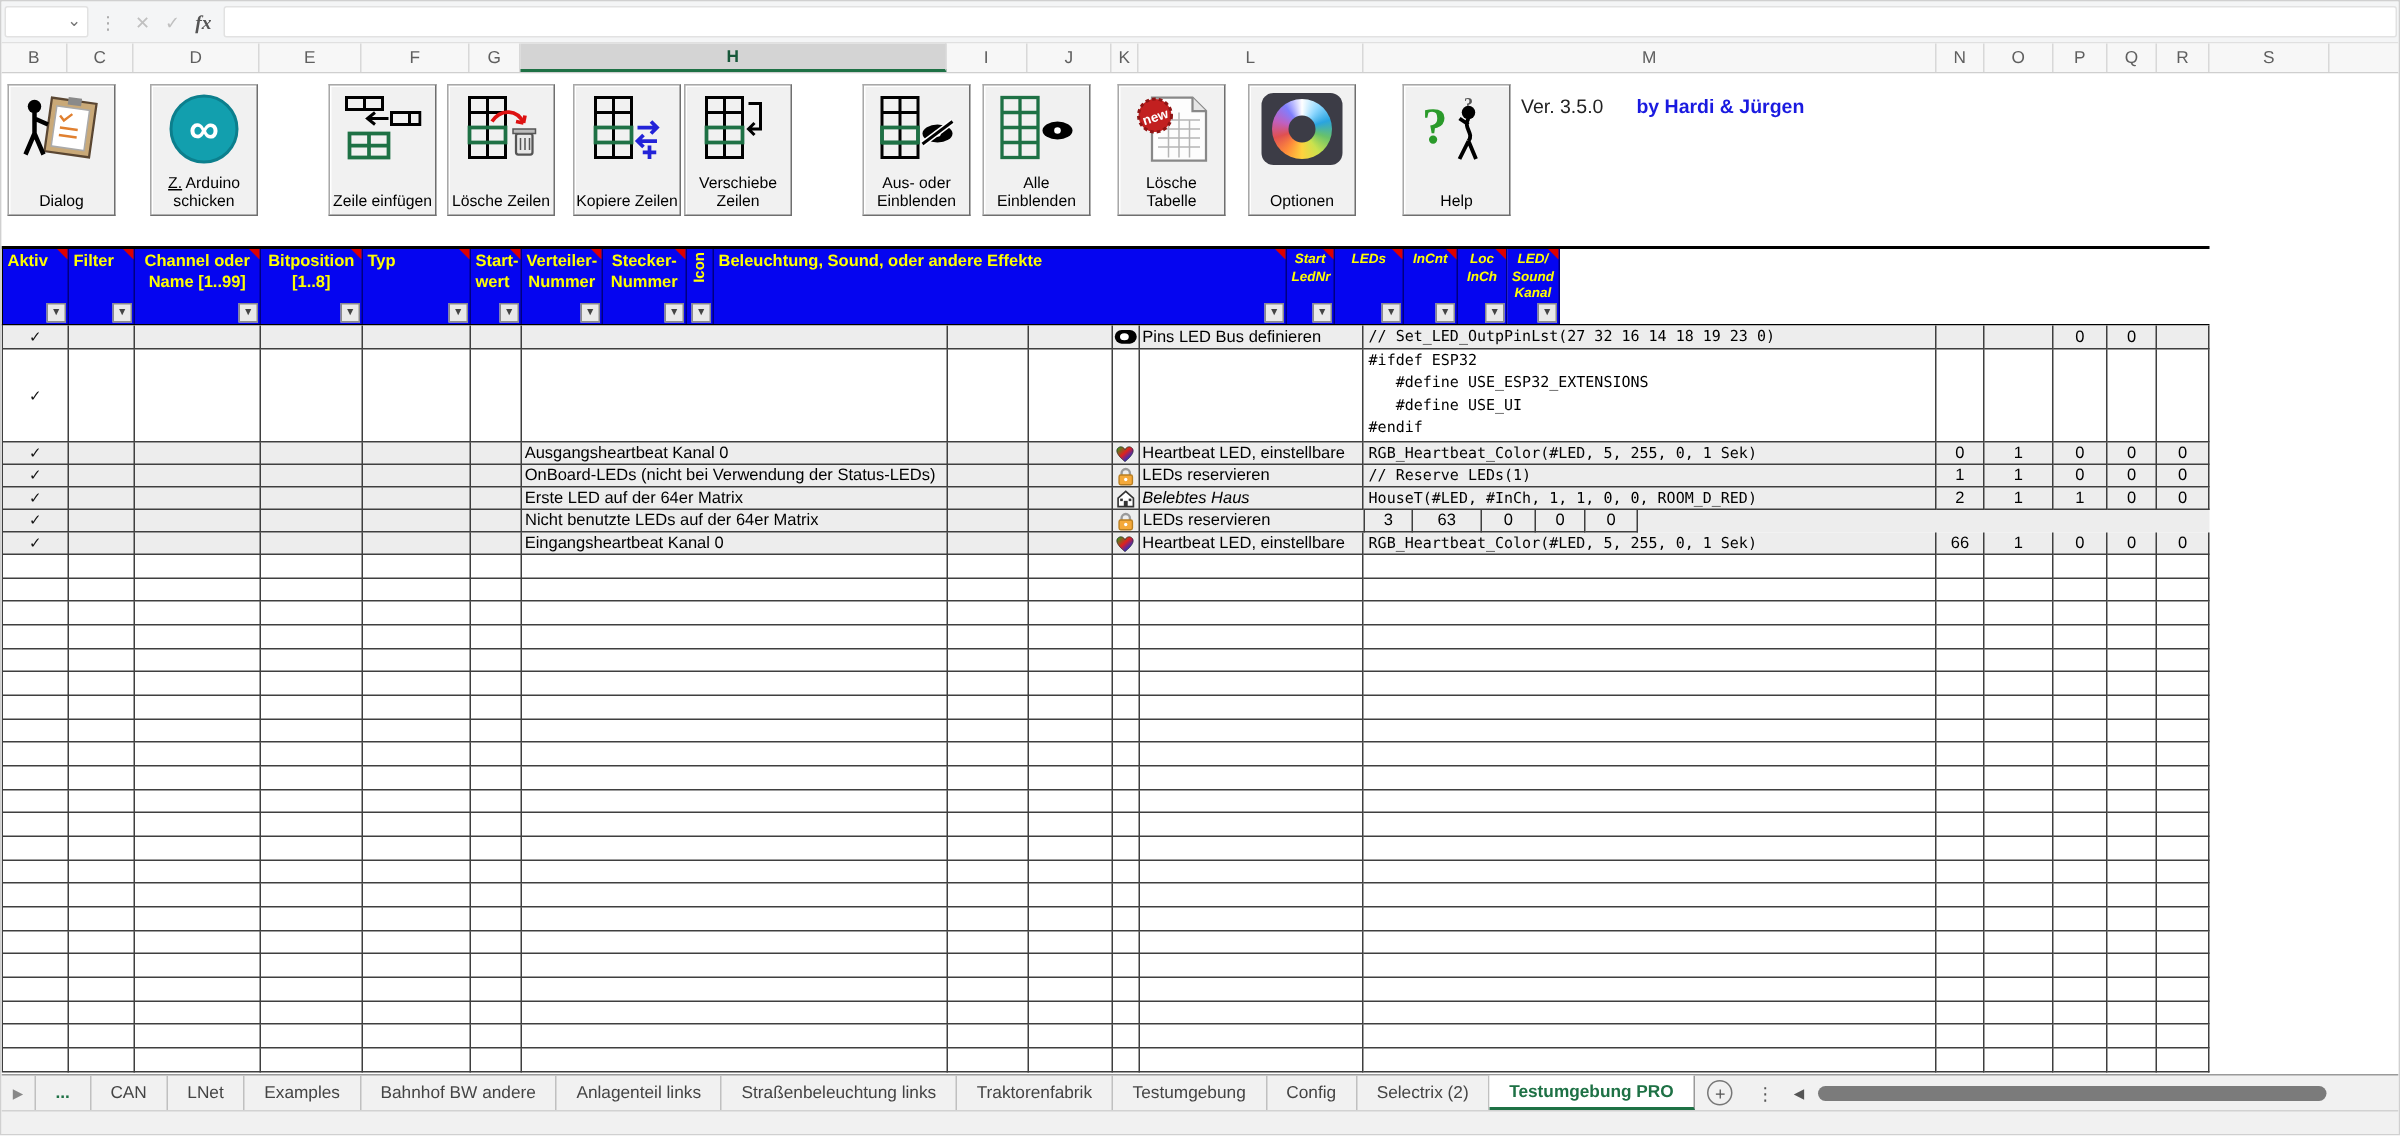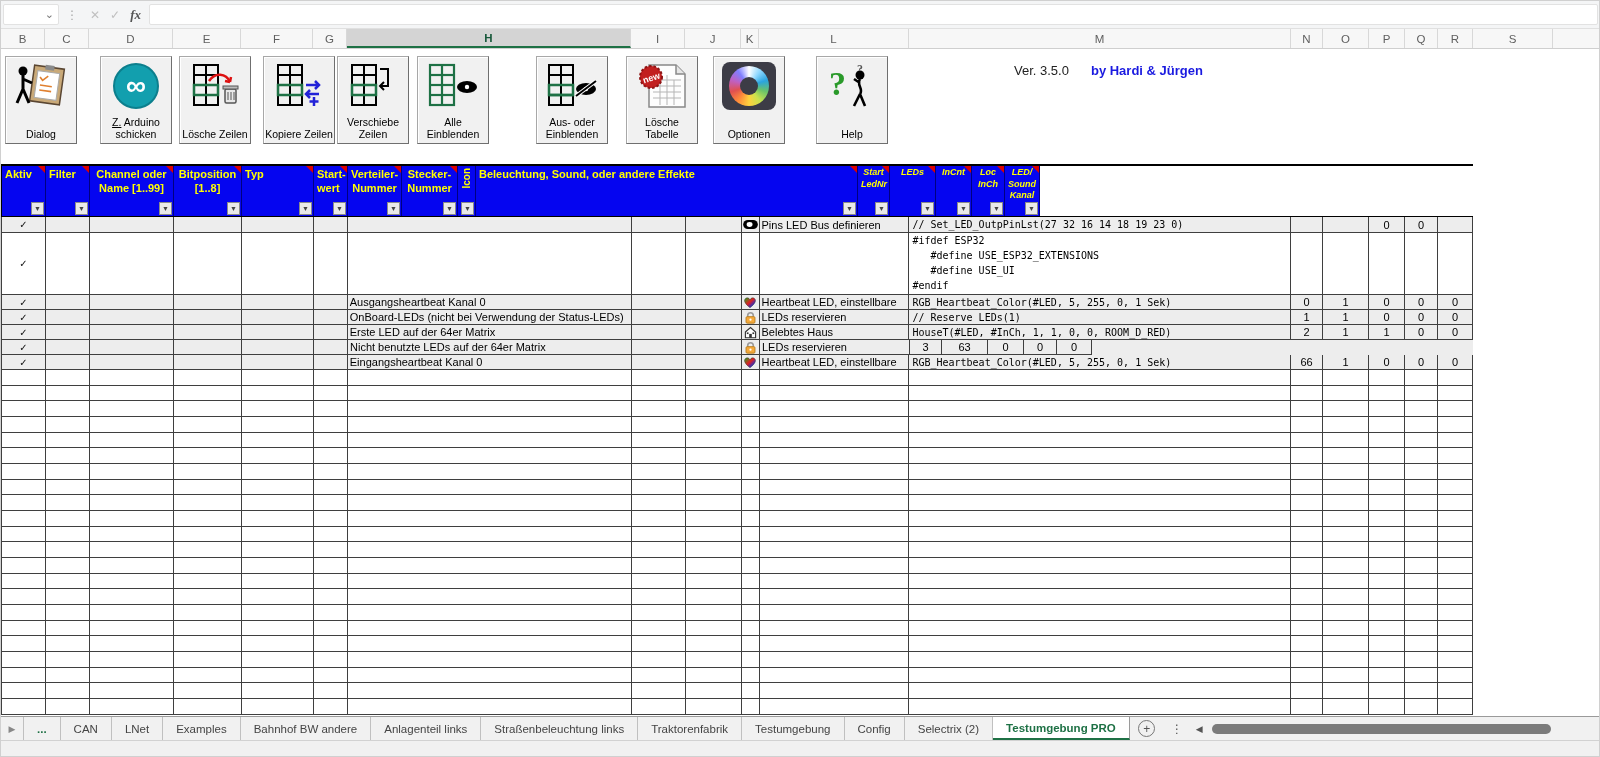--- a/index.html
+++ b/index.html
@@ -150,20 +150,39 @@
               <path d="M9 13 L9 27 M9 17 L18 21 M9 27 L3 41 M9 27 L15 41" stroke="#000" stroke-width="3" fill="none"></path>
             </svg>
           </span>
           <span class="tb-lbl">Dialog</span>
         </button>
         <button class="tb-btn arduino-icon" style="margin-left: 23px;">
           <span class="tb-ico">
             <div class="ard-circle">∞</div>
           </span>
           <span class="tb-lbl">Z. Arduino schicken</span>
+        </button>
+        <button class="tb-btn insert-row-icon" style="margin-left: 47px;">
+          <span class="tb-ico">
+            <svg width="52" height="46" viewBox="0 0 52 46">
+              <g stroke="#000" stroke-width="2" fill="none">
+                <rect x="2" y="2" width="12" height="8"></rect>
+                <rect x="14" y="2" width="12" height="8"></rect>
+                <rect x="32" y="12" width="12" height="8"></rect>
+                <rect x="44" y="12" width="7" height="8"></rect>
+                <path d="M30 16 h-14 m5 -4 l-5 4 l5 4"></path>
+              </g>
+              <g stroke="#1e7145" stroke-width="2.5" fill="none">
+                <rect x="4" y="26" width="26" height="16"></rect>
+                <line x1="17" y1="26" x2="17" y2="42"></line>
+                <line x1="4" y1="34" x2="30" y2="34"></line>
+              </g>
+            </svg>
+          </span>
+          <span class="tb-lbl">Zeile einfügen</span>
         </button>
         <button class="tb-btn delete-rows-icon" style="margin-left: 7px;">
           <span class="tb-ico">
             <svg width="52" height="46" viewBox="0 0 52 46">
               <g stroke="#000" stroke-width="2" fill="none">
                 <rect x="5" y="2" width="24" height="40"></rect>
                 <line x1="17" y1="2" x2="17" y2="42"></line>
                 <line x1="5" y1="12" x2="29" y2="12"></line>
                 <line x1="5" y1="32" x2="29" y2="32"></line>
               </g>
@@ -204,56 +223,56 @@
                 <line x1="17" y1="2" x2="17" y2="42"></line>
                 <line x1="5" y1="12" x2="29" y2="12"></line>
                 <line x1="5" y1="32" x2="29" y2="32"></line>
               </g>
               <rect x="5" y="22" width="24" height="10" fill="none" stroke="#1e7145" stroke-width="2.5"></rect>
               <path d="M33 6 h8 v17 h-8 m4 -4 l-4 4 l4 4" stroke="#000" stroke-width="2" fill="none"></path>
             </svg>
           </span>
           <span class="tb-lbl">Verschiebe Zeilen</span>
         </button>
-        <button class="tb-btn show-all-icon" style="margin-left: 8px;">
-          <span class="tb-ico">
-            <svg width="54" height="46" viewBox="0 0 54 46">
-              <g stroke="#1e7145" stroke-width="2.2" fill="none">
-                <rect x="4" y="2" width="24" height="40"></rect>
-                <line x1="16" y1="2" x2="16" y2="42"></line>
-                <line x1="4" y1="12" x2="28" y2="12"></line>
-                <line x1="4" y1="22" x2="28" y2="22"></line>
-                <line x1="4" y1="32" x2="28" y2="32"></line>
-              </g>
-              <ellipse cx="41" cy="24" rx="10" ry="6" fill="#000"></ellipse>
-              <circle cx="41" cy="24" r="2.2" fill="#fff"></circle>
-            </svg>
-          </span>
-          <span class="tb-lbl">Alle Einblenden</span>
-        </button>
         <button class="tb-btn hide-show-icon" style="margin-left: 47px;">
           <span class="tb-ico">
             <svg width="54" height="46" viewBox="0 0 54 46">
               <g stroke="#000" stroke-width="2" fill="none">
                 <rect x="4" y="2" width="24" height="40"></rect>
                 <line x1="16" y1="2" x2="16" y2="42"></line>
                 <line x1="4" y1="12" x2="28" y2="12"></line>
               </g>
               <g stroke="#1e7145" stroke-width="2.5" fill="none">
                 <rect x="4" y="22" width="24" height="10"></rect>
                 <line x1="4" y1="32" x2="28" y2="32"></line>
               </g>
               <ellipse cx="41" cy="26" rx="10" ry="6" fill="#000"></ellipse>
               <circle cx="41" cy="26" r="2.2" fill="#fff"></circle>
               <line x1="31" y1="33" x2="51" y2="18" stroke="#fff" stroke-width="4"></line>
               <line x1="31" y1="33" x2="51" y2="18" stroke="#000" stroke-width="2"></line>
             </svg>
           </span>
           <span class="tb-lbl">Aus- oder Einblenden</span>
         </button>
+        <button class="tb-btn show-all-icon" style="margin-left: 8px;">
+          <span class="tb-ico">
+            <svg width="54" height="46" viewBox="0 0 54 46">
+              <g stroke="#1e7145" stroke-width="2.2" fill="none">
+                <rect x="4" y="2" width="24" height="40"></rect>
+                <line x1="16" y1="2" x2="16" y2="42"></line>
+                <line x1="4" y1="12" x2="28" y2="12"></line>
+                <line x1="4" y1="22" x2="28" y2="22"></line>
+                <line x1="4" y1="32" x2="28" y2="32"></line>
+              </g>
+              <ellipse cx="41" cy="24" rx="10" ry="6" fill="#000"></ellipse>
+              <circle cx="41" cy="24" r="2.2" fill="#fff"></circle>
+            </svg>
+          </span>
+          <span class="tb-lbl">Alle Einblenden</span>
+        </button>
         <button class="tb-btn clear-table-icon" style="margin-left: 18px;">
           <span class="tb-ico">
             <svg width="54" height="48" viewBox="0 0 54 48">
               <path d="M14 3 h27 l9 9 v33 h-36 z" fill="#fdfdfd" stroke="#888" stroke-width="1.5"></path>
               <path d="M41 3 v9 h9" fill="#e6e6e6" stroke="#888" stroke-width="1.5"></path>
               <g stroke="#b5b5b5" stroke-width="1">
                 <path d="M18 18 h28 M18 24 h28 M18 30 h28 M18 36 h28 M25 13 v30 M32 13 v30 M39 18 v25"></path>
               </g>
               <circle cx="16" cy="15" r="11" fill="#c22020" stroke="#8e1414" stroke-width="2" stroke-dasharray="2.5 2"></circle>
               <text x="16" y="19" font-size="9" font-weight="bold" fill="#fff" text-anchor="middle" font-family="Liberation Sans, sans-serif" transform="rotate(-18 16 15)">new</text>
@@ -569,21 +588,21 @@
             <div class="td td-icon" style="width: 18px;">
               <span class="row-ico">
                 <svg width="13" height="13" viewBox="0 0 14 13">
                   <path d="M1.5 6 L7 1.2 L12.5 6 V12.2 H1.5 Z" fill="#fff" stroke="#333" stroke-width="1.2"></path>
                   <rect x="5.6" y="8" width="2.8" height="4.2" fill="#333"></rect>
                   <rect x="3" y="6.4" width="1.9" height="1.8" fill="#333"></rect>
                   <rect x="9.1" y="6.4" width="1.9" height="1.8" fill="#333"></rect>
                 </svg>
               </span>
             </div>
-            <div class="td td-name" style="width: 150px;">
+            <div class="td td-name" style="width: 150px; font-style: italic;">
               <span class="cell-text">Belebtes Haus</span>
             </div>
             <div class="td td-effekte" style="width: 382px;">
               <span class="code">HouseT(#LED, #InCh, 1, 1, 0, 0, ROOM_D_RED)</span>
             </div>
             <div class="td td-startled" style="width: 32px;">
               <span class="cell-text">2</span>
             </div>
             <div class="td td-leds" style="width: 46px;">
               <span class="cell-text">1</span>

